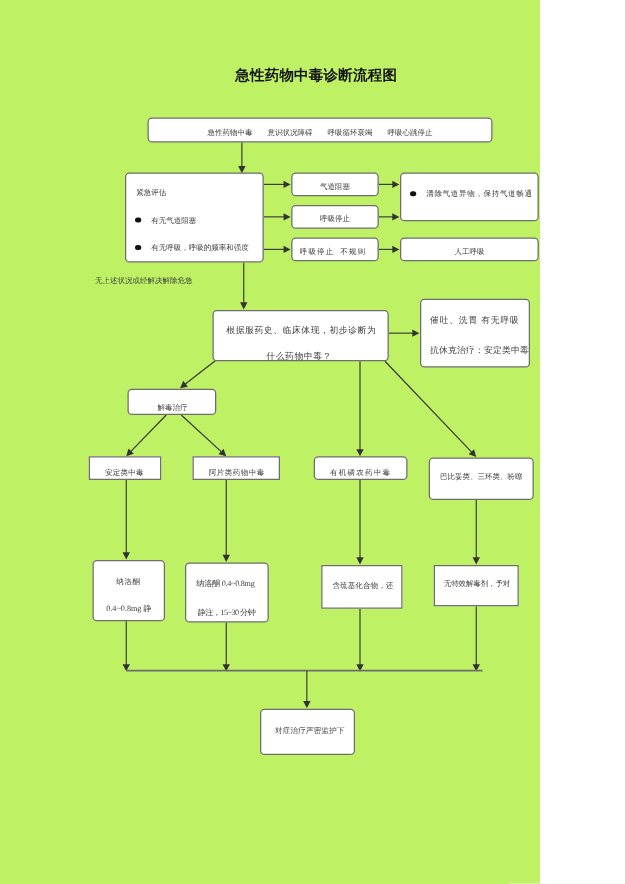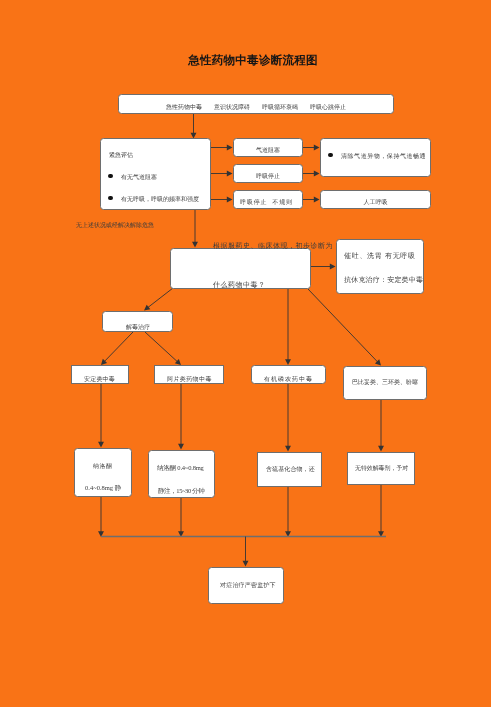--- a/index.html
+++ b/index.html
@@ -1,17 +1,17 @@
 <!DOCTYPE html>
 <html><head>
 <meta charset="utf-8">
 <style>
   html,body{margin:0;padding:0;background:#fff;}
   body{width:500px;height:707px;font-family:"Liberation Serif",serif;overflow:hidden;}
-  #page{position:relative;width:491px;height:707px;background:#f97316;}
+  #page{position:relative;width:432px;height:707px;background:#bef264;}
   #title{position:absolute;left:3px;top:53px;width:500px;text-align:center;
          font-family:"Liberation Sans",sans-serif;font-weight:bold;font-size:11.6px;
          color:#161616;letter-spacing:.2px;}
   #wires{position:absolute;left:0;top:0;width:500px;height:707px;}
   .node{position:absolute;box-sizing:border-box;border:1px solid #6e6e6e;background:#fff;
         color:#3a3a3a;display:flex;flex-direction:column;justify-content:center;
         align-items:center;text-align:center;overflow:hidden;}
   .node.round{border-radius:3.5px;}
   .node.shift{padding-top:6px;}
   .node .ln{display:block;white-space:pre;}
@@ -108,21 +108,21 @@
     <span class="btxt" style="font-size:6px;line-height:7px;letter-spacing:0.55px;margin-left:8.5px;">清除气道异物，保持气道畅通</span>
   </div>
 
   <div class="node round shift" style="left:320px;top:190px;width:111px;height:19px;">
     <span class="ln" style="font-size:6px;line-height:7px;">人工呼吸</span>
   </div>
 
   <div class="lbl" style="left:76px;top:222px;font-size:6px;line-height:7px;">无上述状况或经解决解除危急</div>
 
   <div class="node round" style="left:170px;top:248px;width:141px;height:41px;"></div>
-  <div class="lbl" style="left:181px;top:242px;font-size:7px;line-height:8px;letter-spacing:0.5px;margin-left:32px;">根据服药史、临床体现，初步诊断为</div>
+  <div class="lbl" style="left:181px;top:260px;font-size:7px;line-height:8px;letter-spacing:0.5px;">根据服药史、临床体现，初步诊断为</div>
   <div class="lbl" style="left:213px;top:281px;font-size:7px;line-height:8px;letter-spacing:0.5px;text-align:right;">什么药物中毒？</div>
 
   <div class="node round" style="left:336px;top:239px;width:88px;height:55px;"></div>
   <div class="lbl" style="left:344px;top:252px;font-size:7px;line-height:8px;letter-spacing:0.7px;">催吐、洗胃 有无呼吸</div>
   <div class="lbl" style="left:344px;top:276px;font-size:7px;line-height:8px;letter-spacing:0.2px;">抗休克治疗：安定类中毒</div>
 
   <div class="node round" style="left:102px;top:311px;width:71px;height:21px;"></div>
   <div class="lbl" style="left:126px;top:324px;font-size:6px;line-height:7px;">解毒治疗</div>
 
   <div class="node" style="left:71px;top:365px;width:58px;height:19px;"></div>

